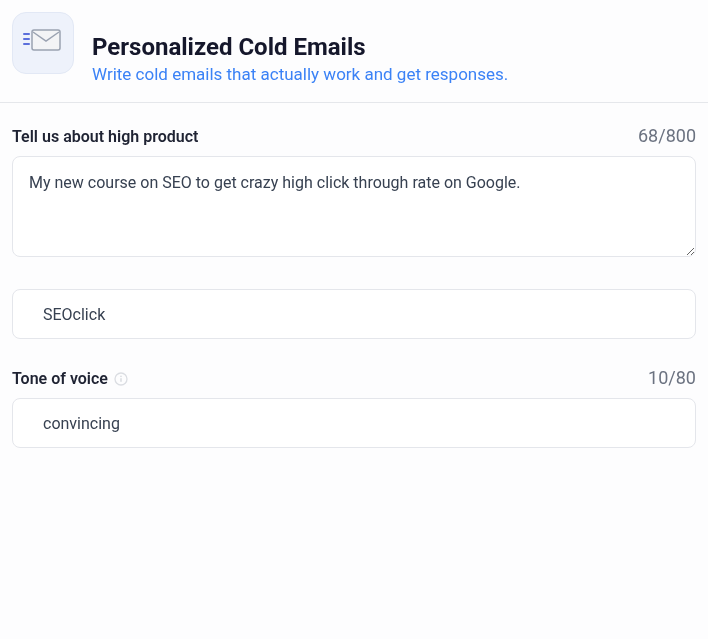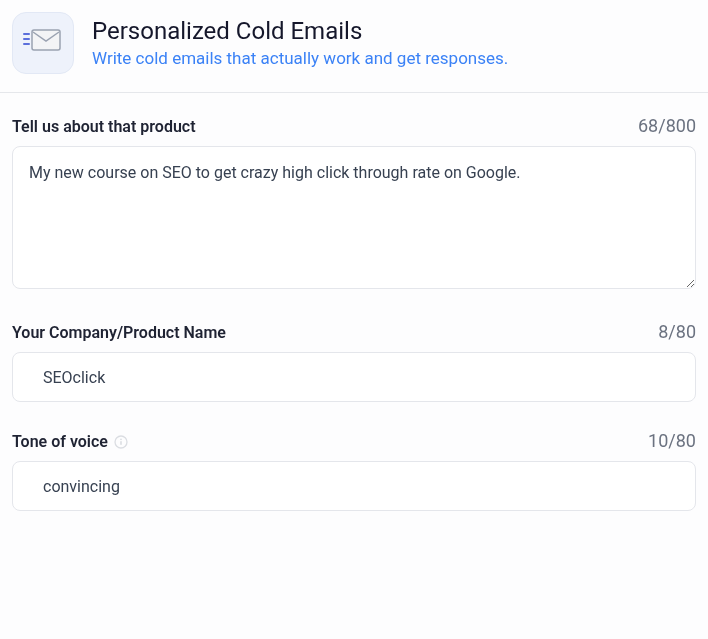--- a/index.html
+++ b/index.html
@@ -25,24 +25,24 @@
       border-radius: 14px;
       background: #eef2fb;
       border: 1px solid #e2e8f5;
       display: flex;
       align-items: center;
       justify-content: center;
       flex-shrink: 0;
     }
     .title {
       font-size: 24px;
-      font-weight: 400;
+      font-weight: 700;
       color: #15172b;
       line-height: 1.25;
-      margin-top: 4px;
+      margin-top: 20px;
     }
     .subtitle {
       font-size: 17px;
       color: #3b82f6;
       margin-top: 2px;
     }
     .divider {
       height: 1px;
       background: #e5e7eb;
       width: 100%;
@@ -77,21 +77,21 @@
       border-radius: 8px;
       padding: 14px 16px;
       font-size: 16px;
       font-family: inherit;
       color: #374151;
       background: #ffffff;
       outline: none;
     }
     textarea {
       resize: both;
-      height: 143px;
+      height: 101px;
       line-height: 1.5;
     }
     input[type="text"] {
       height: 50px;
       padding-left: 30px;
     }
     .help-icon {
       display: inline-flex;
       width: 14px;
       height: 14px;
@@ -118,31 +118,27 @@
     <p class="subtitle">Write cold emails that actually work and get responses.</p>
   </div>
 </div>
 
 <div class="divider"></div>
 
 <div class="form">
 
   <div class="field">
     <div class="label-row">
-      <label class="label">Tell us about that product</label>
+      <label class="label">Tell us about high product</label>
       <span class="counter">68/800</span>
     </div>
     <textarea style="">My new course on SEO to get crazy high click through rate on Google.</textarea>
   </div>
 
   <div class="field">
-    <div class="label-row">
-      <label class="label">Your Company/Product Name</label>
-      <span class="counter">8/80</span>
-    </div>
     <input type="text" value="SEOclick" style="">
   </div>
 
 
   <div class="field">
     <div class="label-row">
       <label class="label">
         <span>Tone of voice</span>
         <span class="help-icon">
           <svg width="14" height="14" viewBox="0 0 14 14">

